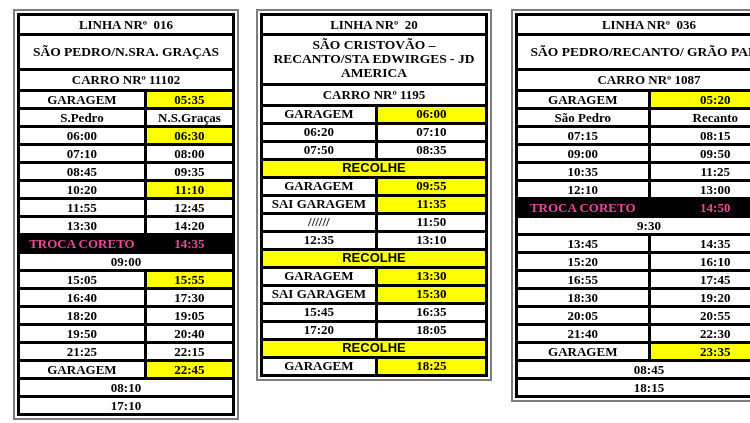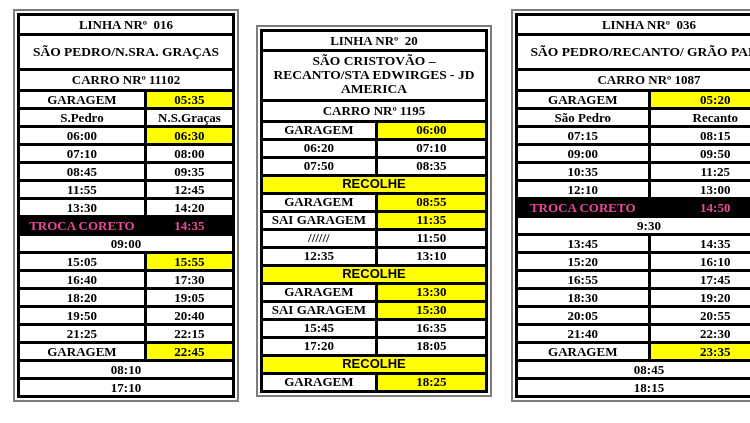--- a/index.html
+++ b/index.html
@@ -13,21 +13,21 @@
   }
   .sheet {
     position: absolute;
     top: 9px;
     box-sizing: border-box;
     border: 2px solid #7d7d7d;
     padding: 2px;
     background: #fff;
   }
   #sheet-0 { left: 13px;  width: 226px; }
-  #sheet-1 { left: 256px; width: 236px; margin-top: 16px; }
+  #sheet-1 { left: 256px; width: 236px; }
   #sheet-2 { left: 511px; width: 276px; }
 
   table.tt {
     border-collapse: collapse;
     width: 100%;
     table-layout: fixed;
   }
   .tt td {
     border: 3px solid #000;
     text-align: center;
@@ -98,20 +98,24 @@
         </tr>
         <tr>
           <td>07:10</td>
           <td>08:00</td>
         </tr>
         <tr>
           <td>08:45</td>
           <td>09:35</td>
         </tr>
         <tr>
+          <td>10:20</td>
+          <td class="cell-yellow">11:10</td>
+        </tr>
+        <tr>
           <td>11:55</td>
           <td>12:45</td>
         </tr>
         <tr>
           <td>13:30</td>
           <td>14:20</td>
         </tr>
         <tr class="row-black">
           <td>TROCA CORETO</td>
           <td>14:35</td>
@@ -179,21 +183,21 @@
         </tr>
         <tr>
           <td>07:50</td>
           <td>08:35</td>
         </tr>
         <tr class="row-recolhe">
           <td colspan="2">RECOLHE</td>
         </tr>
         <tr>
           <td>GARAGEM</td>
-          <td class="cell-yellow">08:55</td>
+          <td class="cell-yellow">09:55</td>
         </tr>
         <tr>
           <td>SAI GARAGEM</td>
           <td class="cell-yellow">11:35</td>
         </tr>
         <tr>
           <td>//////</td>
           <td>11:50</td>
         </tr>
         <tr>

